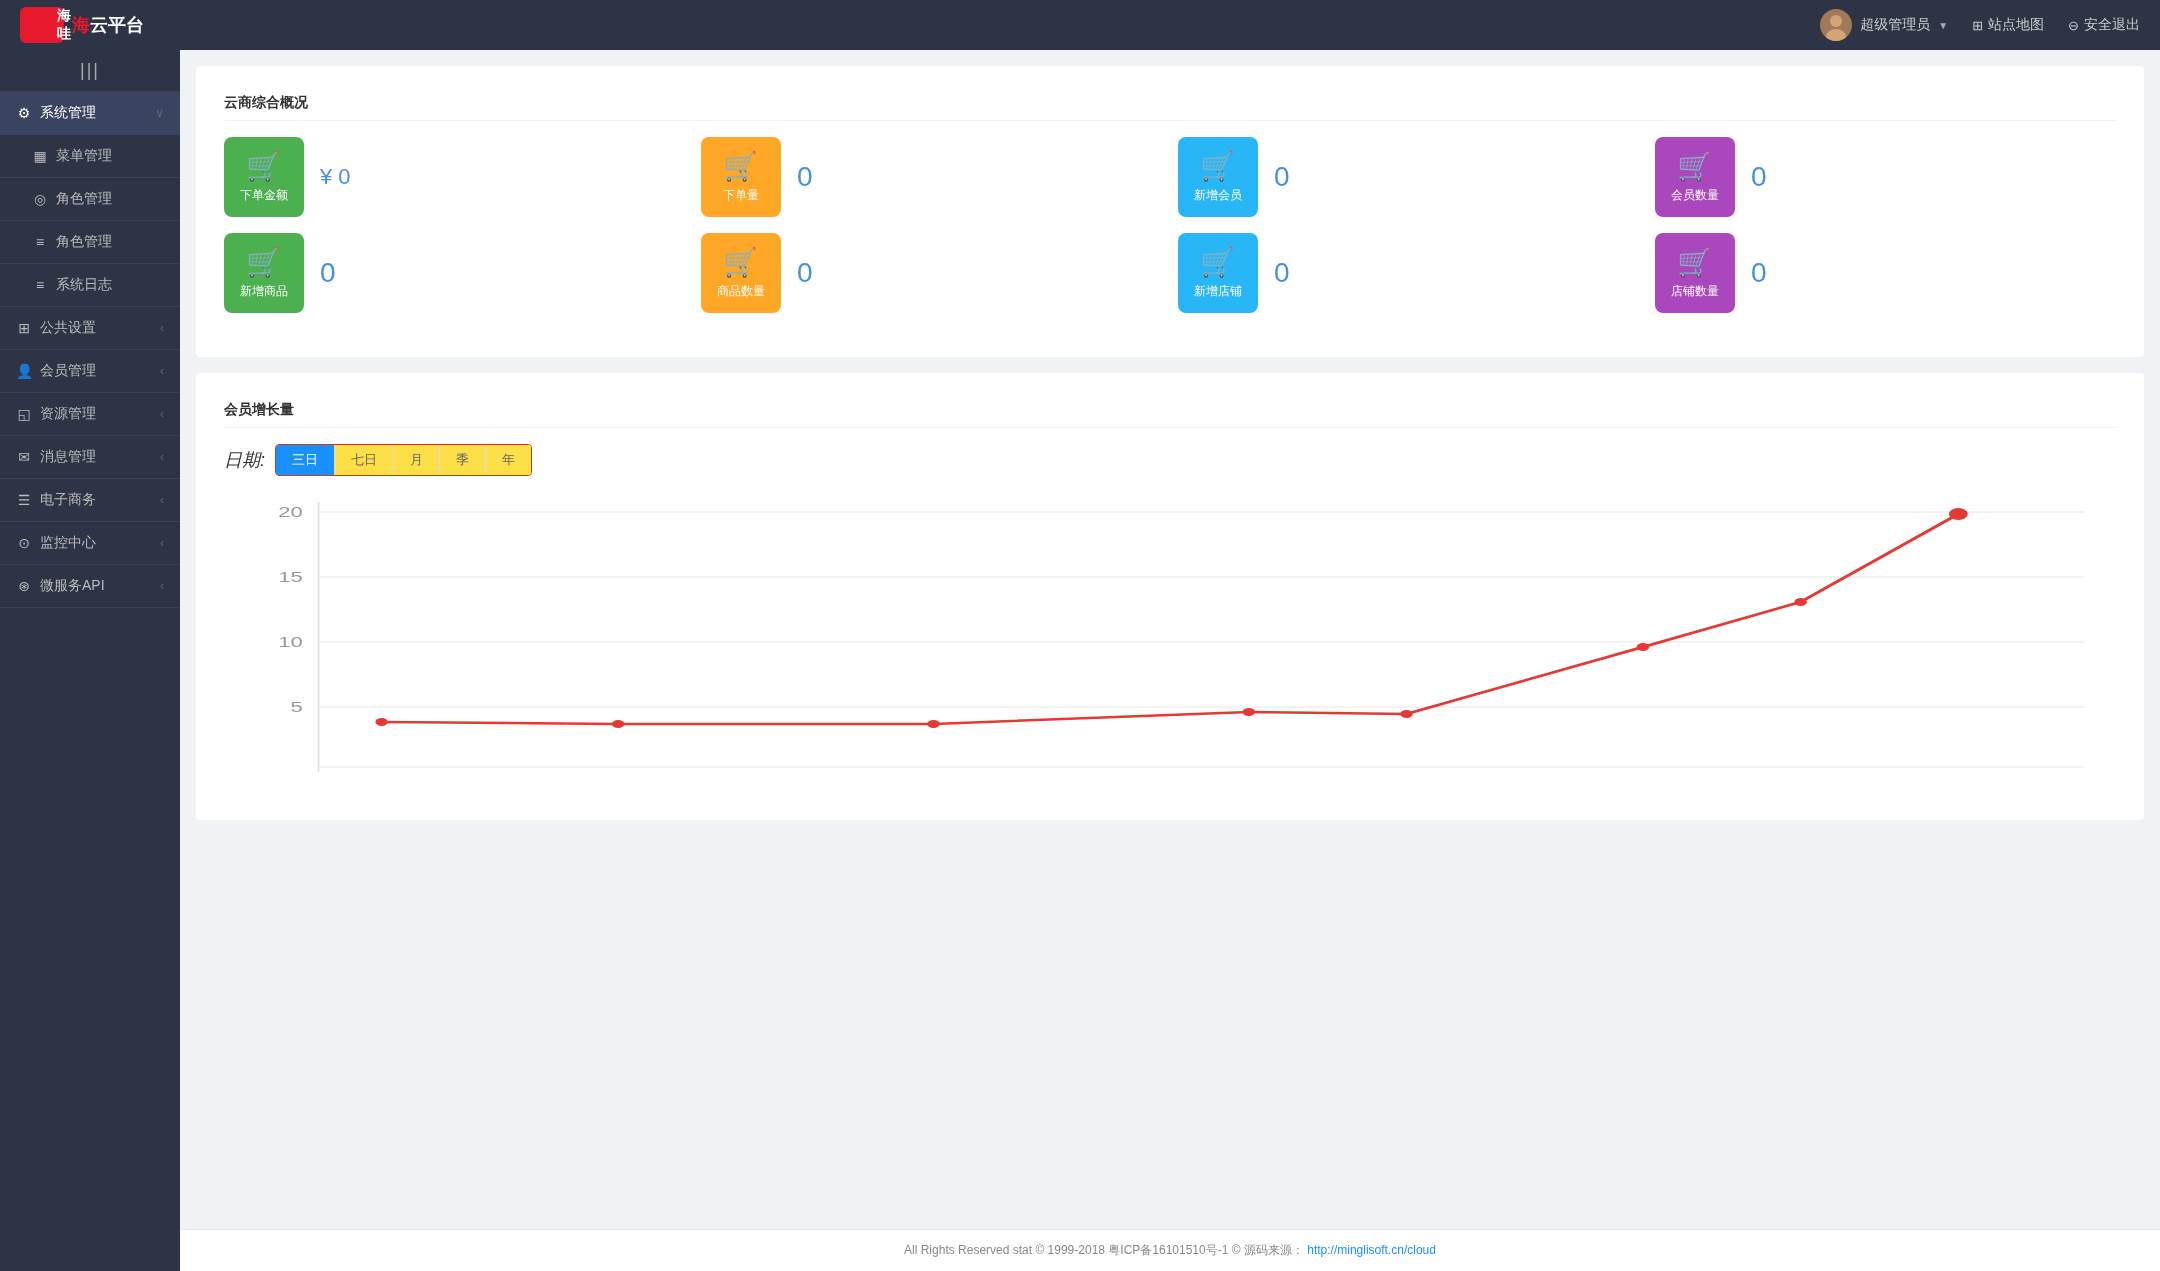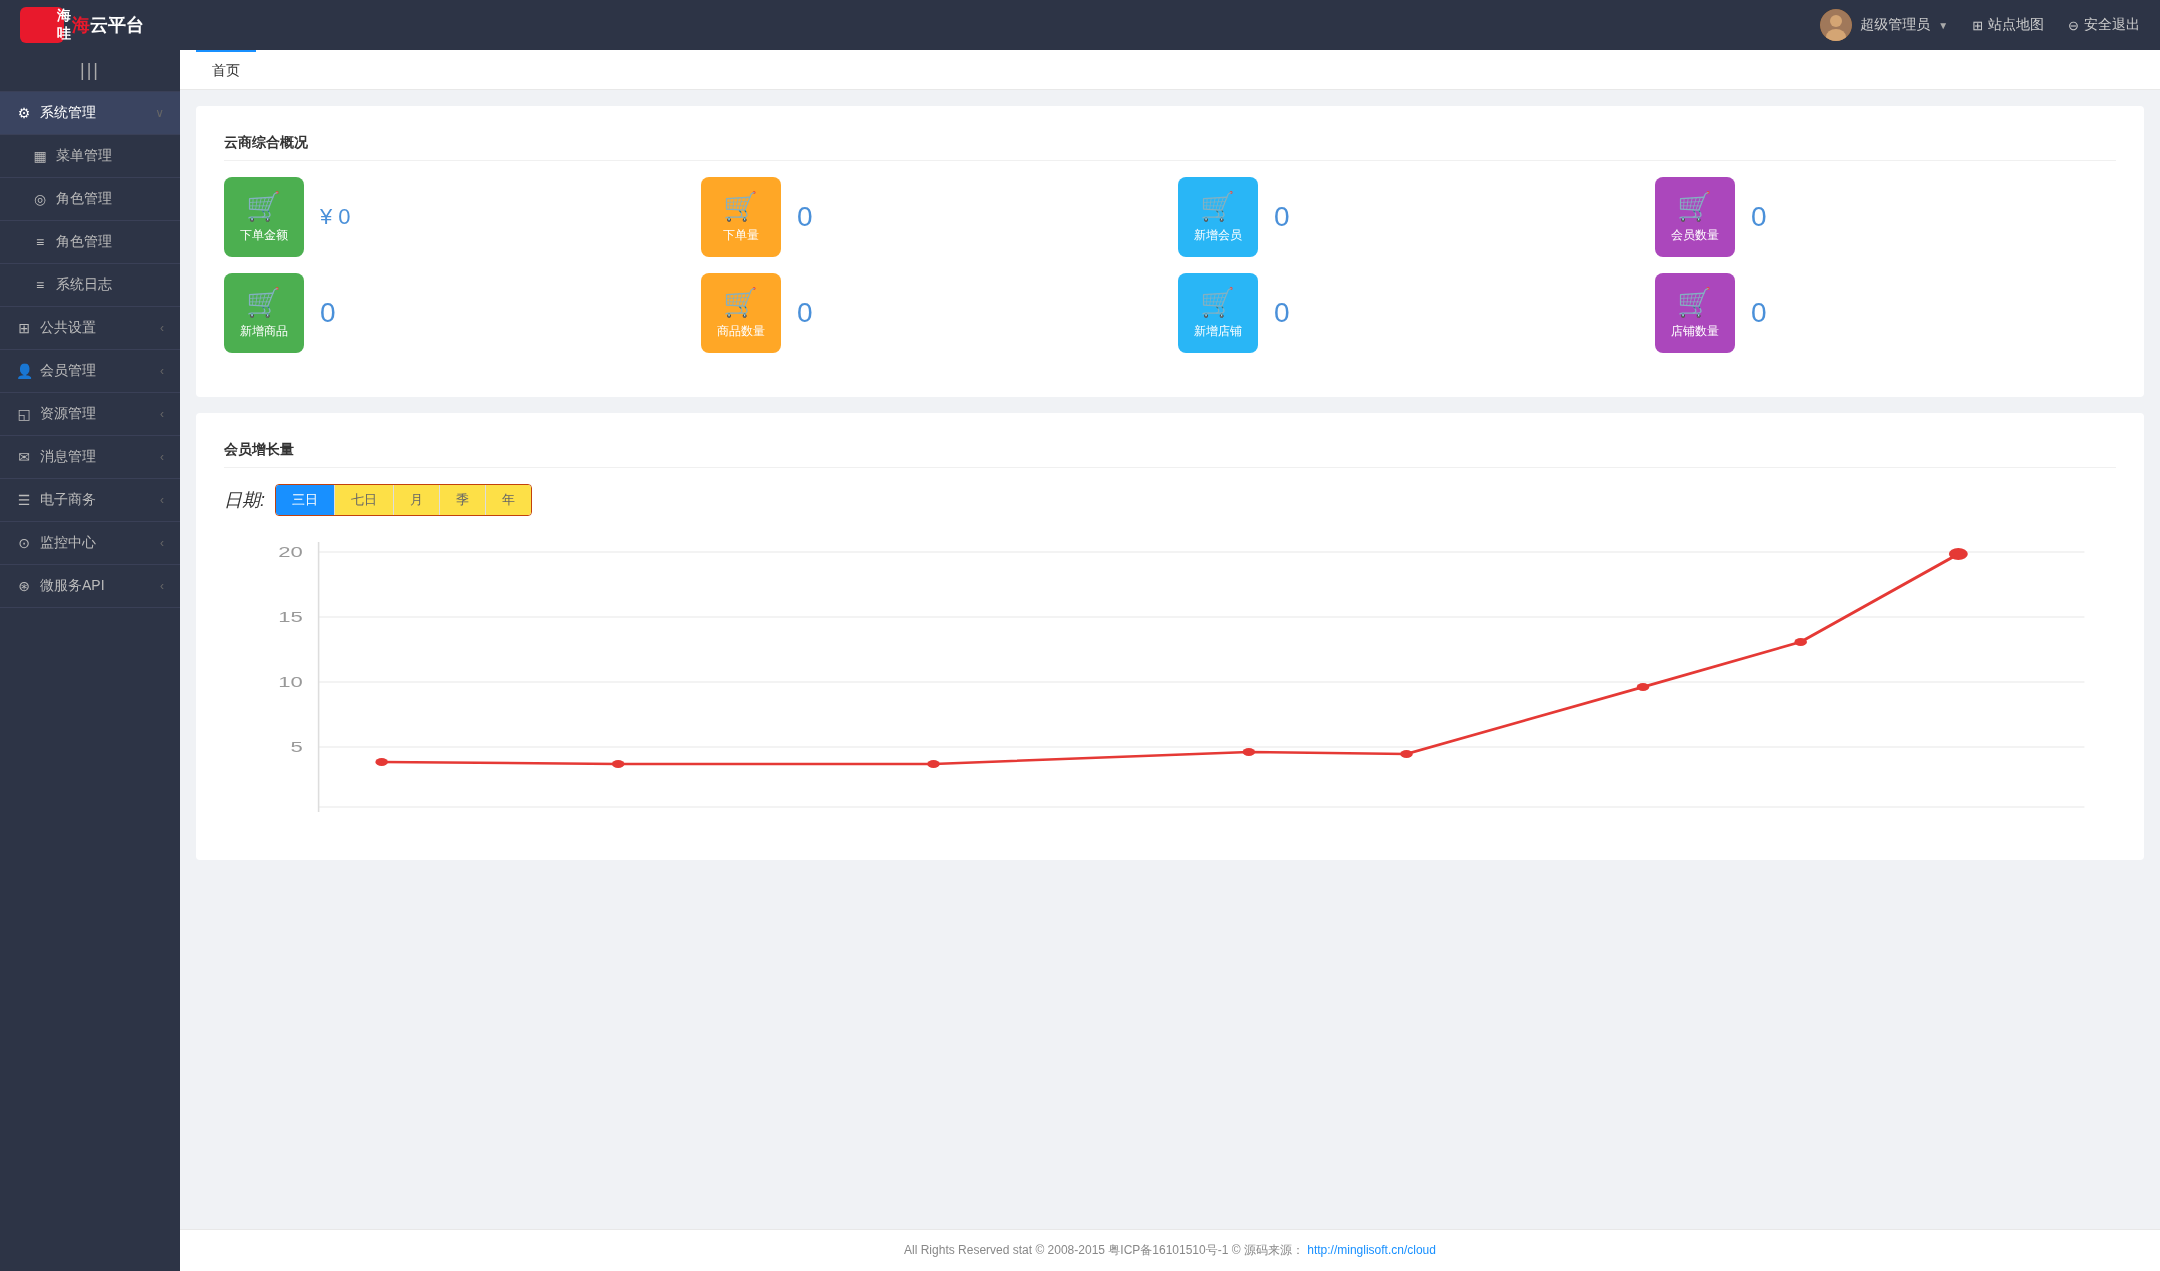--- a/index.html
+++ b/index.html
@@ -389,25 +389,20 @@
       <div class="item-left">
         <span class="sidebar-icon">⊛</span>
         <span>微服务API</span>
       </div>
       <span class="sidebar-arrow">‹</span>
     </div>
   </div>
 
   <div class="content-area">
 
-    <div class="breadcrumb-bar">
-      <div class="breadcrumb-tab">
-        <span>首页</span>
-      </div>
-    </div>
 
     <div class="page-content">
 
       <div class="section-card">
         <div class="section-title">云商综合概况</div>
 
         <div class="stats-grid">
           <div class="stat-item">
             <div class="stat-icon-box bg-green">
               <span class="cart-icon">🛒</span>
@@ -510,18 +505,18 @@
             <circle cx="900" cy="155" r="4" fill="#e53935"></circle>
             <circle cx="1000" cy="110" r="4" fill="#e53935"></circle>
             <circle cx="1100" cy="22" r="6" fill="#e53935"></circle>
           </svg>
         </div>
       </div>
 
     </div>
 
     <div class="page-footer">
-      <span>All Rights Reserved stat © 2008-2015 粤ICP备16101510号-1 © 源码来源：</span>
+      <span>All Rights Reserved stat © 1999-2018 粤ICP备16101510号-1 © 源码来源：</span>
       <a href="#">http://minglisoft.cn/cloud</a>
     </div>
 
   </div>
 </div>
 
 </body></html>

